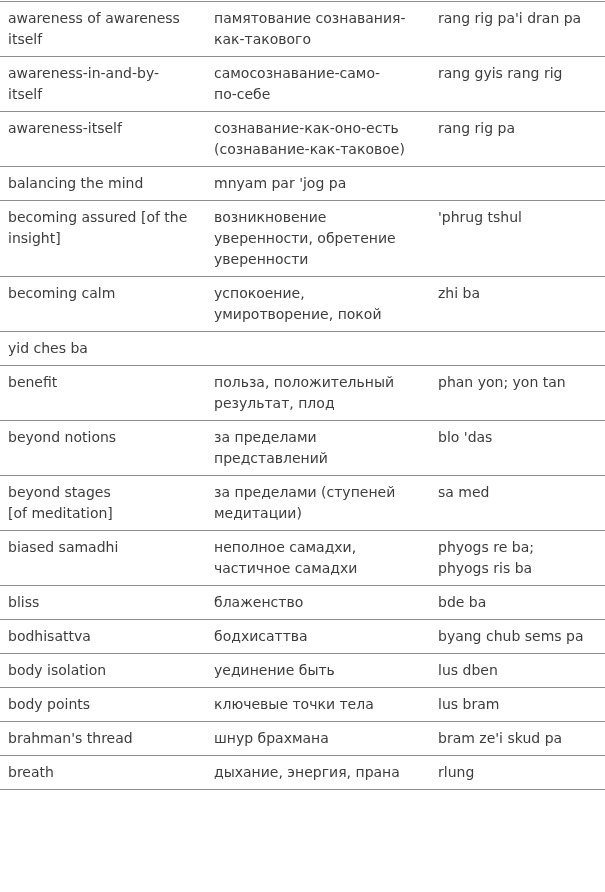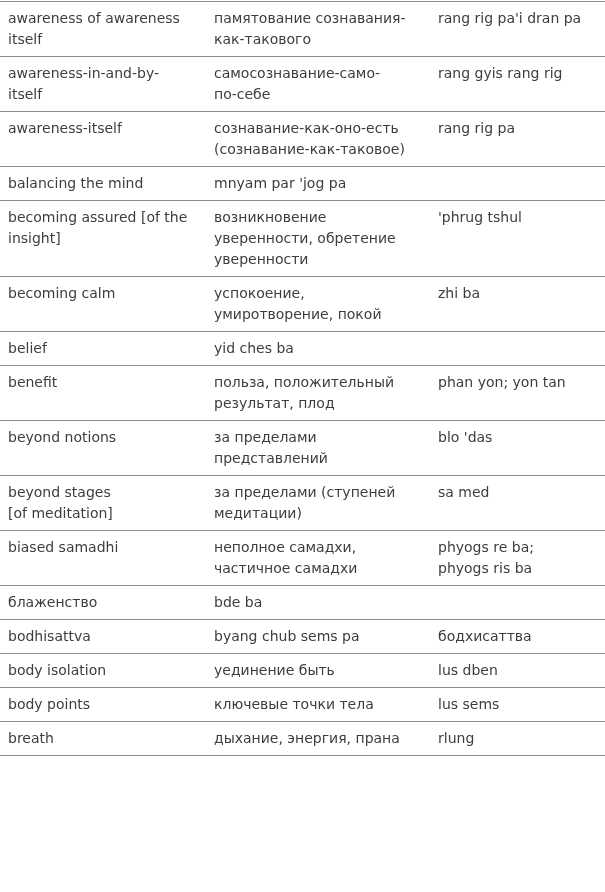--- a/index.html
+++ b/index.html
@@ -69,21 +69,20 @@
 уверенности</div>
       <div class="cell tibetan">'phrug tshul</div>
     </div>
     <div class="row">
       <div class="cell english">becoming calm</div>
       <div class="cell russian">успокоение,
 умиротворение, покой</div>
       <div class="cell tibetan">zhi ba</div>
     </div>
     <div class="row">
-      <div class="cell english">belief</div>
       <div class="cell tibetan">yid ches ba</div>
     </div>
     <div class="row">
       <div class="cell english">benefit</div>
       <div class="cell russian">польза, положительный
 результат, плод</div>
       <div class="cell tibetan">phan yon; yon tan</div>
     </div>
     <div class="row">
       <div class="cell english">beyond notions</div>
@@ -99,36 +98,42 @@
       <div class="cell tibetan">sa med</div>
     </div>
     <div class="row">
       <div class="cell english">biased samadhi</div>
       <div class="cell russian">неполное самадхи,
 частичное самадхи</div>
       <div class="cell tibetan">phyogs re ba;
 phyogs ris ba</div>
     </div>
     <div class="row">
+      <div class="cell english">bliss</div>
       <div class="cell russian">блаженство</div>
       <div class="cell tibetan">bde ba</div>
     </div>
     <div class="row">
       <div class="cell english">bodhisattva</div>
+      <div class="cell russian">бодхисаттва</div>
       <div class="cell tibetan">byang chub sems pa</div>
-      <div class="cell russian">бодхисаттва</div>
     </div>
     <div class="row">
       <div class="cell english">body isolation</div>
       <div class="cell russian">уединение быть</div>
       <div class="cell tibetan">lus dben</div>
     </div>
     <div class="row">
       <div class="cell english">body points</div>
       <div class="cell russian">ключевые точки тела</div>
-      <div class="cell tibetan">lus sems</div>
+      <div class="cell tibetan">lus bram</div>
+    </div>
+    <div class="row">
+      <div class="cell english">brahman's thread</div>
+      <div class="cell russian">шнур брахмана</div>
+      <div class="cell tibetan">bram ze'i skud pa</div>
     </div>
     <div class="row">
       <div class="cell english">breath</div>
       <div class="cell russian">дыхание, энергия, прана</div>
       <div class="cell tibetan">rlung</div>
     </div>
   </div>
 
 </body></html>

